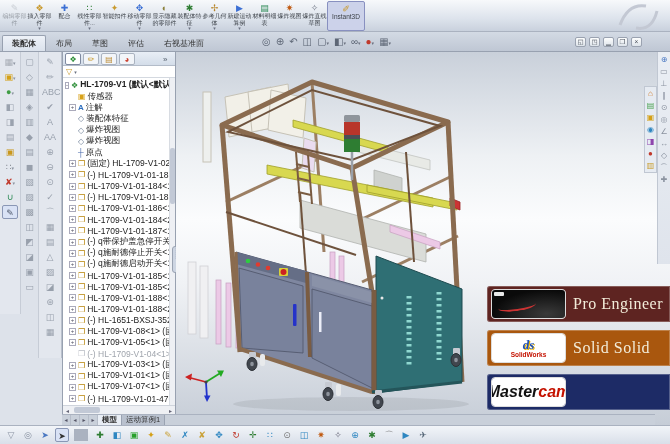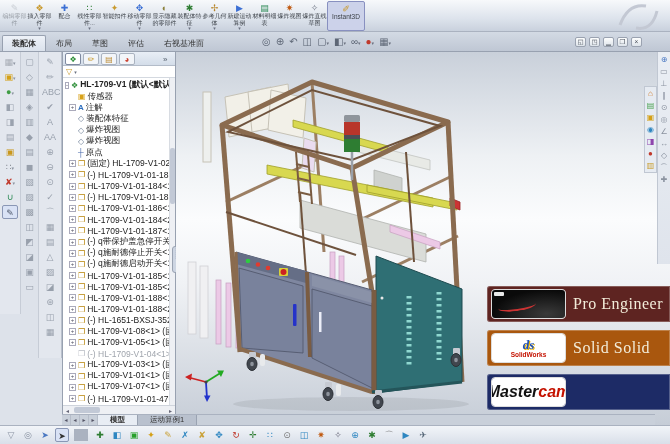--- a/index.html
+++ b/index.html
@@ -106,21 +106,21 @@
   .logo-sw .dsmark{font-family:"Liberation Serif","DejaVu Serif",serif;font-style:italic;font-weight:bold;font-size:13px;line-height:12px;color:#1d4fb8;text-shadow:1px 1px 0 #e8b400;}
   .logo-sw .swtext{font-size:6.5px;font-weight:bold;color:#c41200;line-height:7px;}
   .type-mc .logo-mc{display:flex;align-items:center;justify-content:center;background:#fff;}
   .logo-mc .mtext{font-style:italic;font-weight:bold;font-size:16px;color:#111;}
   .logo-mc .mtext b{color:#c41200;font-style:italic;}
 
   
   .modeltabs{position:absolute;left:62px;top:414px;width:593px;height:11px;background:#c9d0da;
     border-top:1px solid #aab2c0;display:flex;align-items:center;font-size:7.5px;}
   .mnav{width:9px;text-align:center;color:#556;font-size:6px;border-right:1px solid #b6bdc9;height:100%;line-height:10px;}
-  .mtab{padding:0 12px;height:100%;line-height:10px;color:#333;background:#b9c1ce;border-right:1px solid #9aa3b2;white-space:nowrap;}
+  .mtab{padding:0 4px;height:100%;line-height:10px;color:#333;background:#b9c1ce;border-right:1px solid #9aa3b2;white-space:nowrap;}
   .mtab.active{background:#e8edf4;font-weight:bold;}
   .btoolbar{position:absolute;left:0;top:425px;width:670px;height:19px;
     background:linear-gradient(#f2f5f9,#d9dfe9);border-top:1px solid #aab2c0;
     display:flex;align-items:center;gap:3px;padding:0 4px;}
   .btoolbar .gic{width:14px;}
   .vsep{width:1px;height:12px;background:#aab2c0;margin:0 2px;}
 </style>
 </head>
 <body>
 

